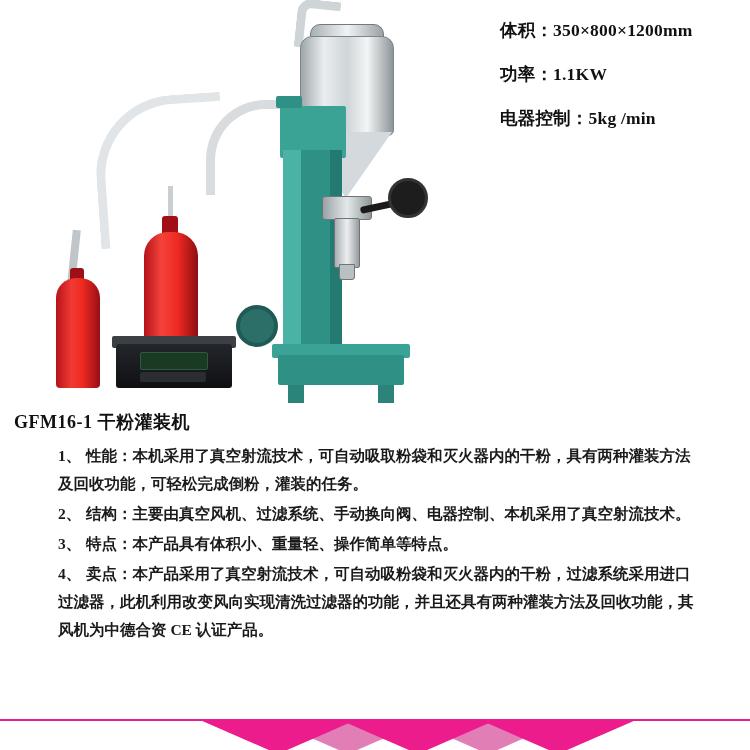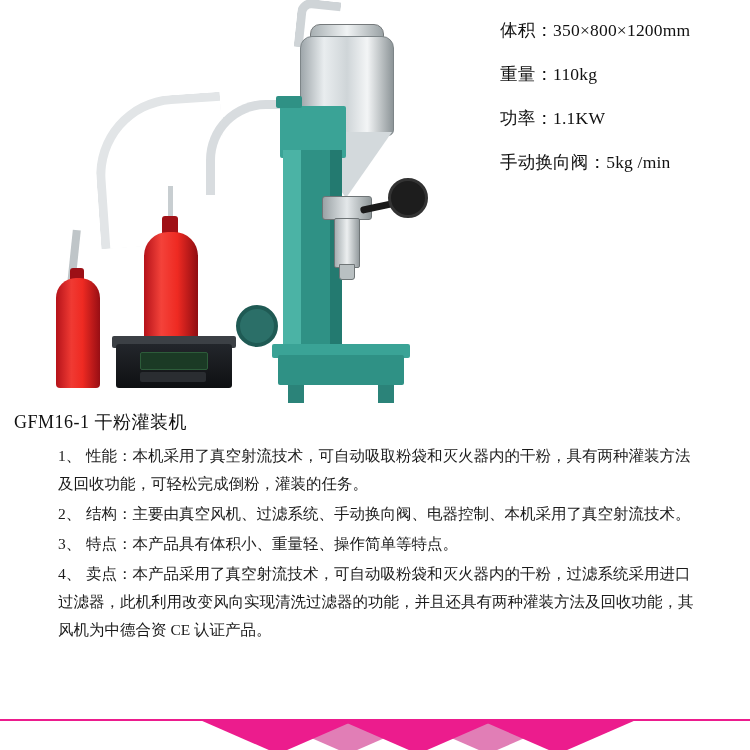--- a/index.html
+++ b/index.html
@@ -11,20 +11,21 @@
     height: 750px;
     background: #ffffff;
     font-family: "Liberation Serif", "DejaVu Serif", serif;
     overflow: hidden;
     position: relative;
   }
   .page {
     position: relative;
     width: 674px;
     height: 750px;
+    font-weight: bold;
   }
 
   
   .specs {
     position: absolute;
     top: 18px;
     left: 500px;
     width: 240px;
   }
   .spec-line {
@@ -467,23 +468,22 @@
     <div class="cyl-right"></div>
 
     <div class="scale-plate"></div>
     <div class="scale-body"></div>
     <div class="scale-display"></div>
     <div class="scale-keys"></div>
   </div>
 
   <div class="specs">
     <div class="spec-line">体积：350×800×1200mm</div>
-    <div class="spec-line">重量：110kg</div>
     <div class="spec-line">功率：1.1KW</div>
-    <div class="spec-line">手动换向阀：5kg /min</div>
+    <div class="spec-line">电器控制：5kg /min</div>
   </div>
 
   <div class="caption">GFM16-1 干粉灌装机</div>
 
   <div class="body-text">
     <div class="para">
       <span class="num">1、</span>
       <span class="txt">性能：本机采用了真空射流技术，可自动吸取粉袋和灭火器内的干粉，具有两种灌装方法及回收功能，可轻松完成倒粉，灌装的任务。</span>
     </div>
     <div class="para">

